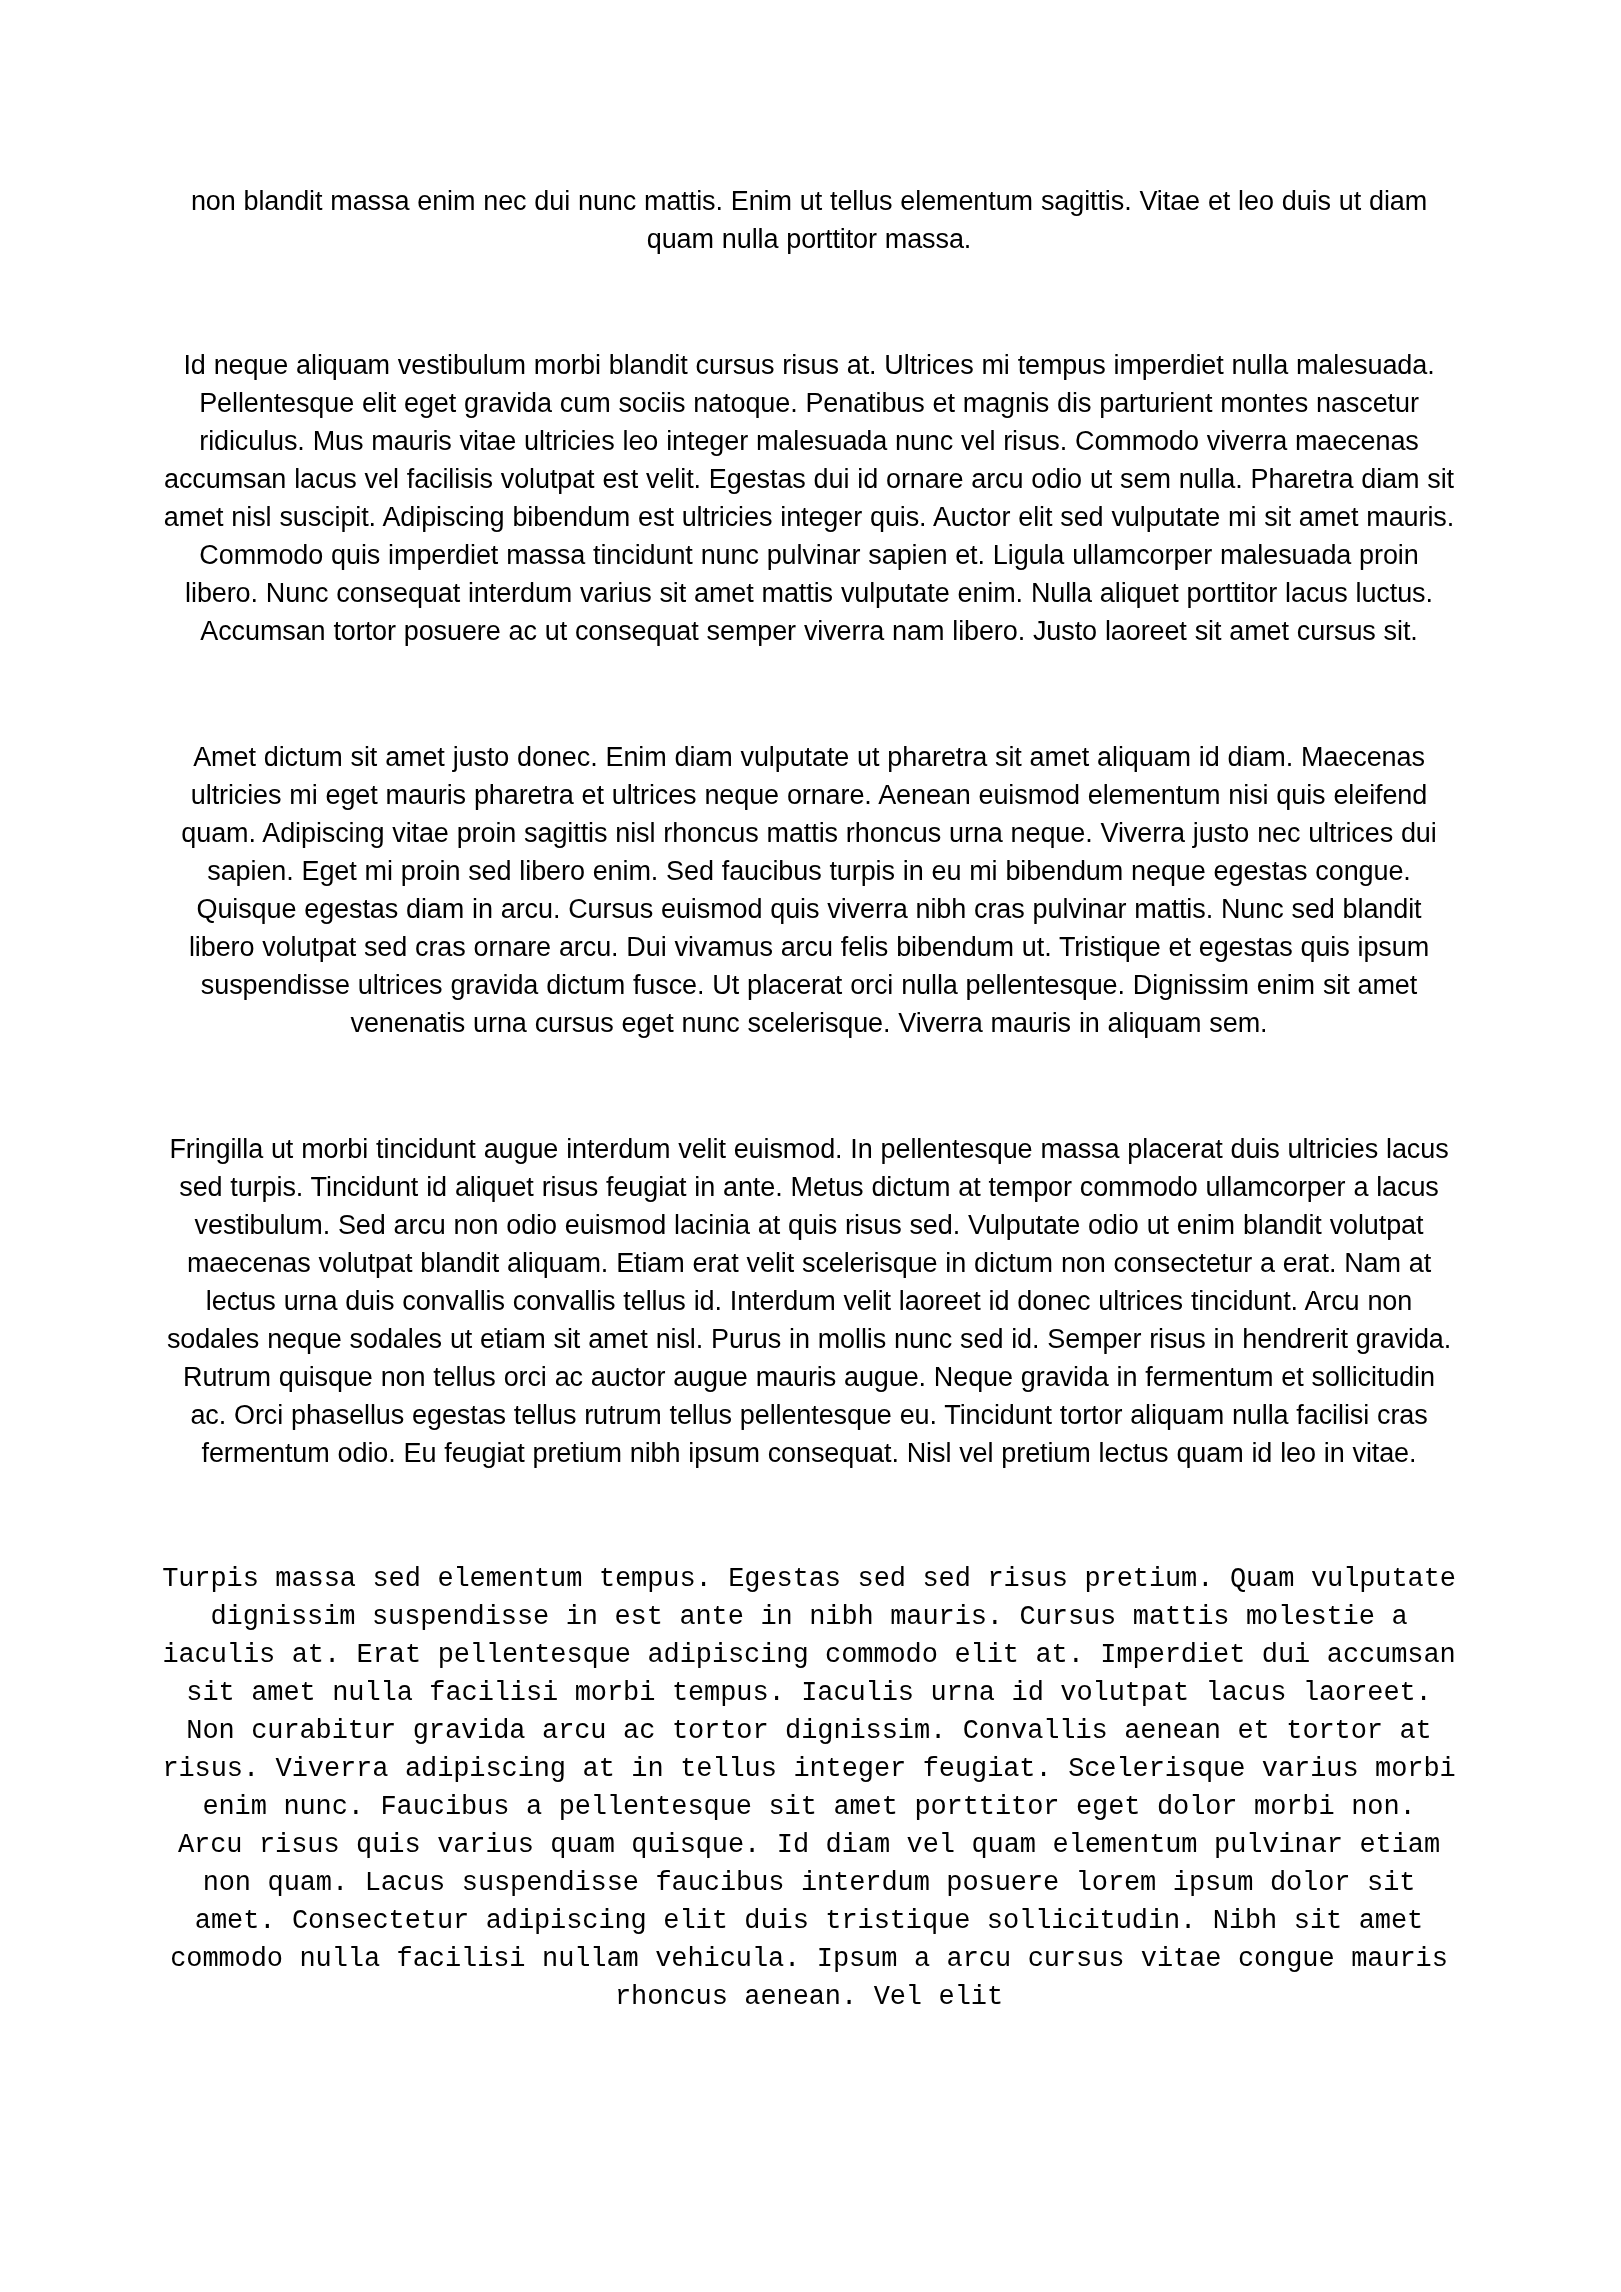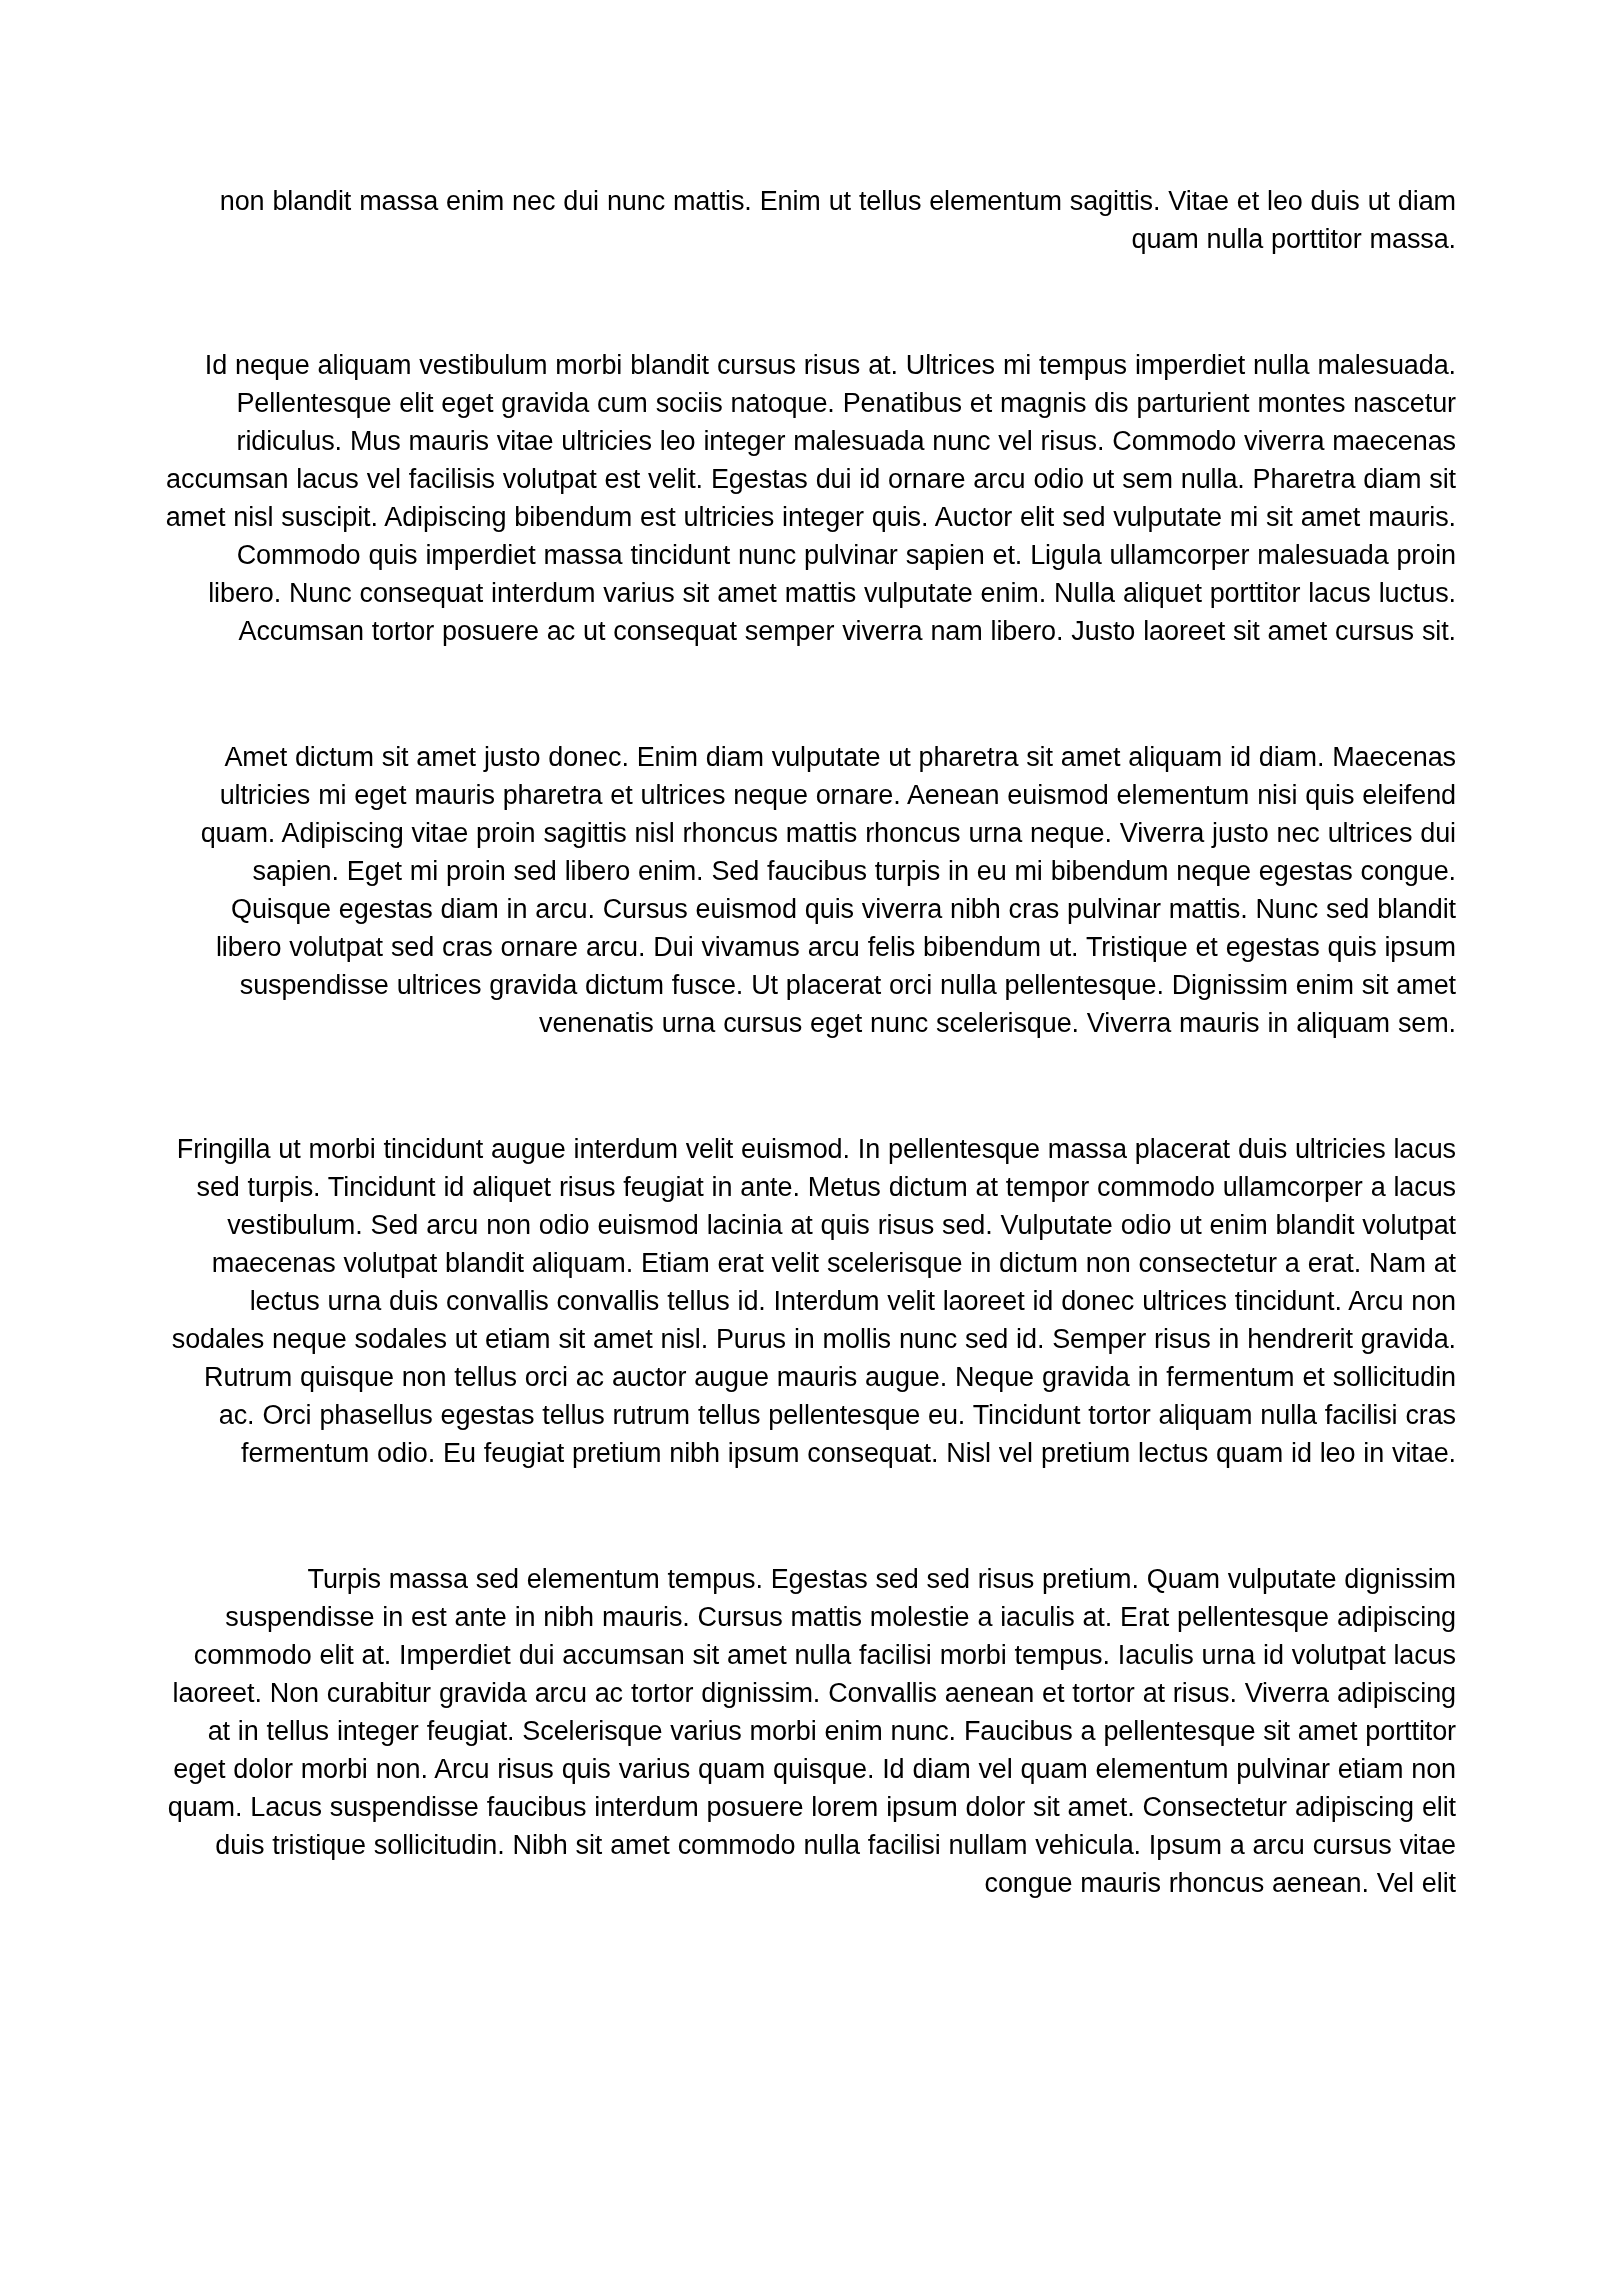--- a/index.html
+++ b/index.html
@@ -22,24 +22,25 @@
     color: #000000;
   }
   .para {
     margin: 0 0 88px 0;
     font-size: 27px;
     line-height: 38px;
     font-weight: 400;
     letter-spacing: -0.1px;
     word-spacing: 0.5px;
     color: #000000;
-    text-align: right;
+    text-align: center;
   }
   .para:last-child {
     margin-bottom: 0;
+    font-family: Liberation Mono, monospace;
   }
 </style>
 </head>
 <body>
 
 <div class="page">
   <p class="para">non blandit massa enim nec dui nunc mattis. Enim ut tellus elementum sagittis. Vitae et leo duis ut diam quam nulla porttitor massa.</p>
   <p class="para">Id neque aliquam vestibulum morbi blandit cursus risus at. Ultrices mi tempus imperdiet nulla malesuada. Pellentesque elit eget gravida cum sociis natoque. Penatibus et magnis dis parturient montes nascetur ridiculus. Mus mauris vitae ultricies leo integer malesuada nunc vel risus. Commodo viverra maecenas accumsan lacus vel facilisis volutpat est velit. Egestas dui id ornare arcu odio ut sem nulla. Pharetra diam sit amet nisl suscipit. Adipiscing bibendum est ultricies integer quis. Auctor elit sed vulputate mi sit amet mauris. Commodo quis imperdiet massa tincidunt nunc pulvinar sapien et. Ligula ullamcorper malesuada proin libero. Nunc consequat interdum varius sit amet mattis vulputate enim. Nulla aliquet porttitor lacus luctus. Accumsan tortor posuere ac ut consequat semper viverra nam libero. Justo laoreet sit amet cursus sit.</p>
   <p class="para">Amet dictum sit amet justo donec. Enim diam vulputate ut pharetra sit amet aliquam id diam. Maecenas ultricies mi eget mauris pharetra et ultrices neque ornare. Aenean euismod elementum nisi quis eleifend quam. Adipiscing vitae proin sagittis nisl rhoncus mattis rhoncus urna neque. Viverra justo nec ultrices dui sapien. Eget mi proin sed libero enim. Sed faucibus turpis in eu mi bibendum neque egestas congue. Quisque egestas diam in arcu. Cursus euismod quis viverra nibh cras pulvinar mattis. Nunc sed blandit libero volutpat sed cras ornare arcu. Dui vivamus arcu felis bibendum ut. Tristique et egestas quis ipsum suspendisse ultrices gravida dictum fusce. Ut placerat orci nulla pellentesque. Dignissim enim sit amet venenatis urna cursus eget nunc scelerisque. Viverra mauris in aliquam sem.</p>
   <p class="para">Fringilla ut morbi tincidunt augue interdum velit euismod. In pellentesque massa placerat duis ultricies lacus sed turpis. Tincidunt id aliquet risus feugiat in ante. Metus dictum at tempor commodo ullamcorper a lacus vestibulum. Sed arcu non odio euismod lacinia at quis risus sed. Vulputate odio ut enim blandit volutpat maecenas volutpat blandit aliquam. Etiam erat velit scelerisque in dictum non consectetur a erat. Nam at lectus urna duis convallis convallis tellus id. Interdum velit laoreet id donec ultrices tincidunt. Arcu non sodales neque sodales ut etiam sit amet nisl. Purus in mollis nunc sed id. Semper risus in hendrerit gravida. Rutrum quisque non tellus orci ac auctor augue mauris augue. Neque gravida in fermentum et sollicitudin ac. Orci phasellus egestas tellus rutrum tellus pellentesque eu. Tincidunt tortor aliquam nulla facilisi cras fermentum odio. Eu feugiat pretium nibh ipsum consequat. Nisl vel pretium lectus quam id leo in vitae.</p>

